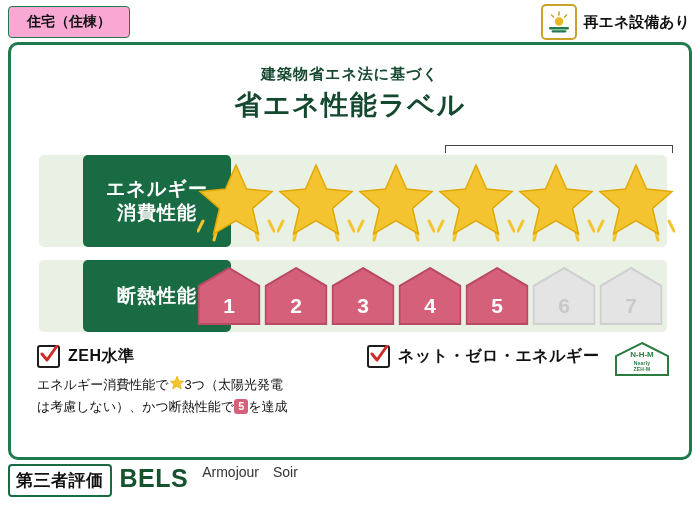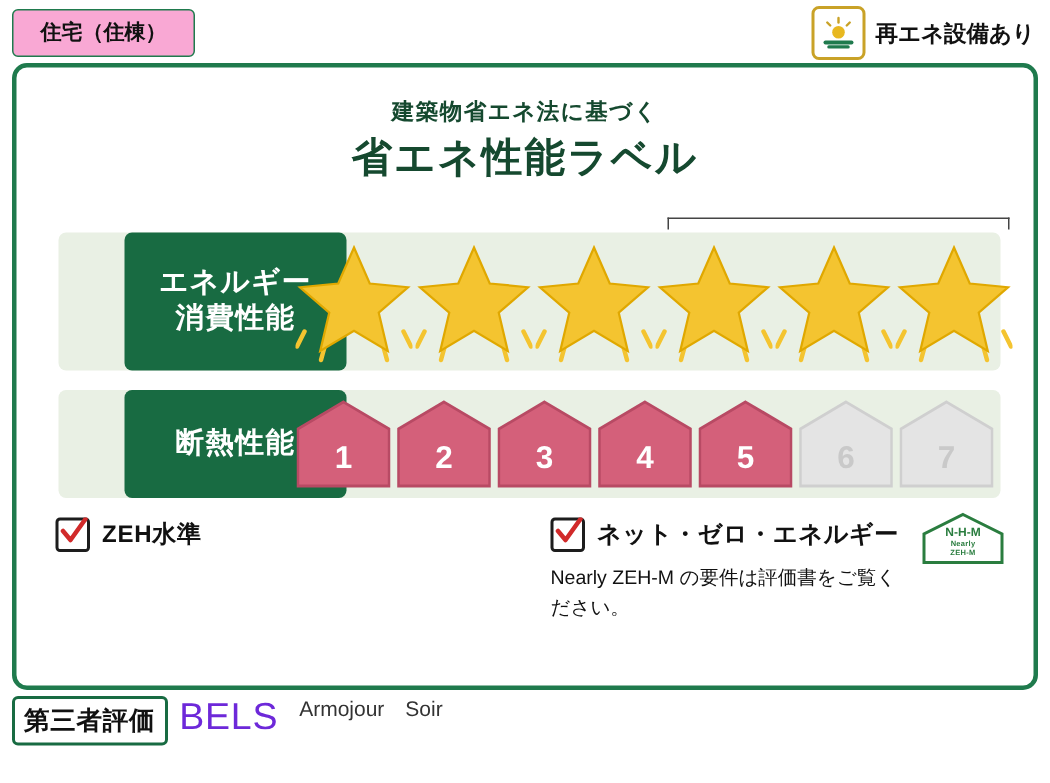--- a/index.html
+++ b/index.html
@@ -138,21 +138,21 @@
 
   
   .footer{position:absolute;left:0;top:462px;width:700px;height:58px;}
   .footer-left{
     position:absolute;left:8px;top:2px;display:flex;gap:8px;
   }
   .third-box{
     border:2px solid #186b42;border-radius:4px;background:#fff;
     padding:3px 6px;font-size:17px;font-weight:bold;color:#111;letter-spacing:0.5px;
   }
-  .bels{font-size:25px;font-weight:normal;color:#6d28d9;letter-spacing:0.5px;}
+  .bels{font-size:25px;font-weight:bold;color:#14532d;letter-spacing:0.5px;}
   .bldg-name{font-size:14px;color:#333;margin-left:6px;}
   .footer-right{position:absolute;right:12px;top:4px;text-align:right;}
   .eval-date{font-size:13px;color:#111;}
   .eval-id{font-size:10px;color:#444;margin-top:3px;letter-spacing:0.3px;}
 </style>
 </head>
 <body>
 
 <div class="page">
 
@@ -316,44 +316,46 @@
       <div class="checks">
 
         <div class="check-col col-left">
           <div class="check-head">
             <div class="cbox">
               <svg width="19" height="20" viewBox="0 0 19 20">
                 <polyline points="2,9 7,15 17,1" fill="none" stroke="#d12a2a" stroke-width="3" stroke-linecap="round" stroke-linejoin="round"></polyline>
               </svg>
             </div>
             <div class="check-title">ZEH水準</div>
+          </div>
+          <div class="check-body">
+            <span>エネルギー消費性能で</span><span class="inline-star"><svg width="16" height="16" viewBox="0 0 24 24">
+                  <polygon points="12,2 15,9 22,9.5 16.5,14 18.5,21 12,17 5.5,21 7.5,14 2,9.5 9,9" fill="#f4c430" stroke="#e0a800" stroke-width="1"></polygon>
+                </svg></span><span>3つ（太陽光発電</span><br>
+            <span>は考慮しない）、かつ断熱性能で</span><span class="inline-badge">5</span><span>を達成</span>
           </div>
         </div>
 
         <div class="check-col col-right">
           <div class="check-head">
             <div class="cbox">
               <svg width="19" height="20" viewBox="0 0 19 20">
                 <polyline points="2,9 7,15 17,1" fill="none" stroke="#d12a2a" stroke-width="3" stroke-linecap="round" stroke-linejoin="round"></polyline>
               </svg>
             </div>
             <div class="check-title">ネット・ゼロ・エネルギー</div>
             <div class="nzeh-logo">
               <svg width="58" height="36" viewBox="0 0 58 36">
                 <polygon points="29,2 55,15 55,34 3,34 3,15" fill="none" stroke="#2a7d3f" stroke-width="2"></polygon>
               </svg>
               <div class="txt1">N-H-M</div>
               <div class="txt2">Nearly</div>
               <div class="txt3">ZEH-M</div>
             </div>
           </div>
-          <div class="check-body">
-            <span>Nearly ZEH-M の要件は評価書をご覧く</span><br>
-            <span>ださい。</span>
-          </div>
         </div>
 
       </div>
     </div>
   </div>
 
   <div class="footer">
     <div class="footer-left">
       <div class="third-box">第三者評価</div>
       <div class="bels">BELS</div>

